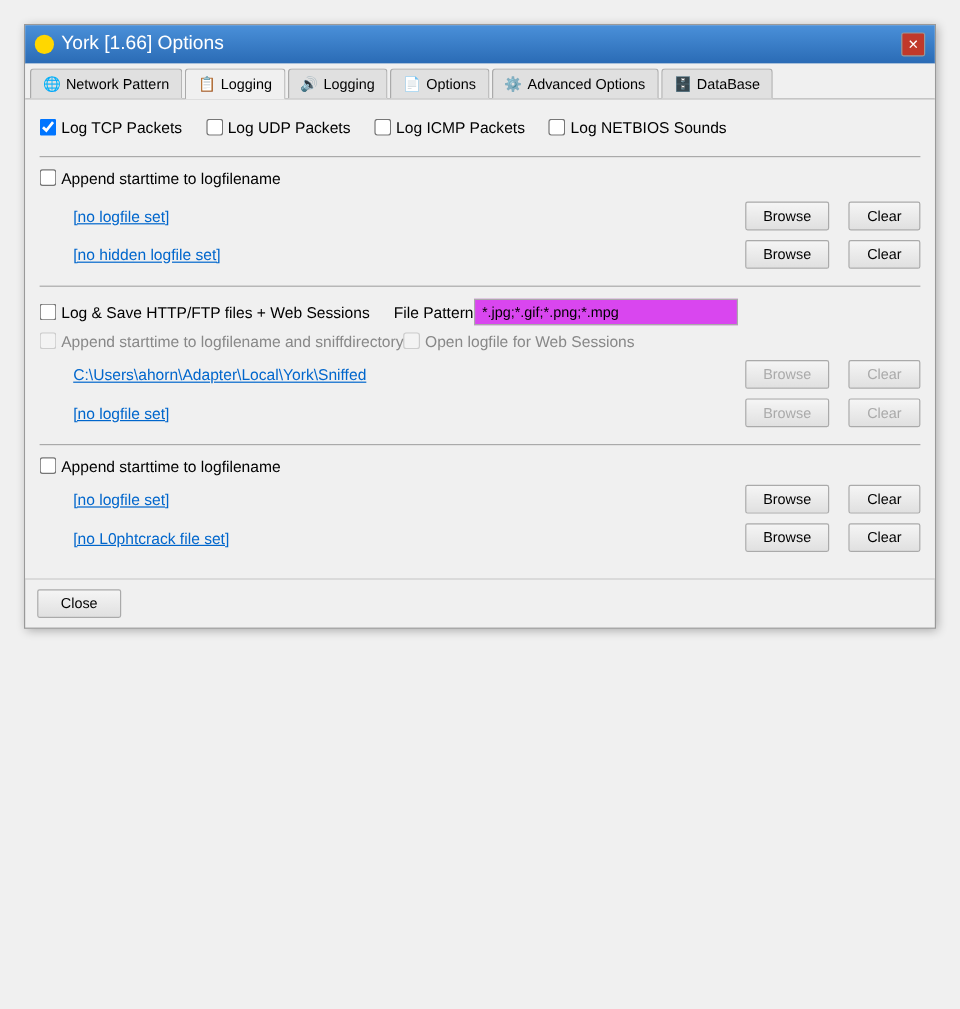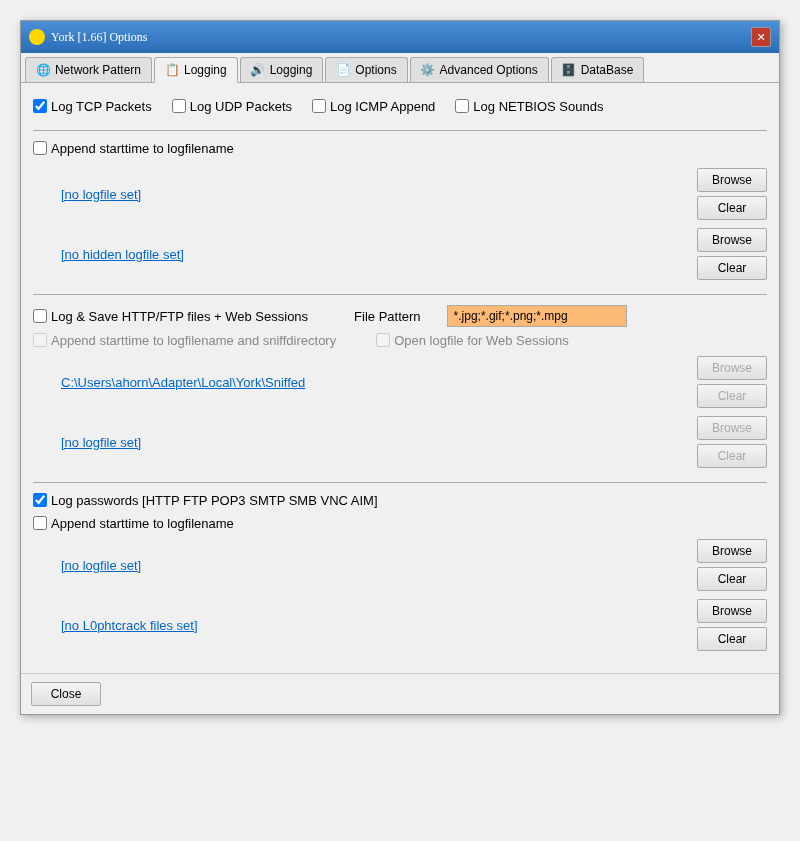--- a/index.html
+++ b/index.html
@@ -33,23 +33,22 @@
       gap: 6px;
     }
     .title-icon {
       width: 16px;
       height: 16px;
       background: #ffd700;
       border-radius: 50%;
       display: inline-block;
     }
     .title-text {
-      font-size: 12px;
+      font-size: 16px;
       font-weight: normal;
-      font-family: Liberation Serif, serif;
     }
     .close-btn {
       width: 20px;
       height: 20px;
       background: #c0392b;
       border: 1px solid #999;
       color: white;
       font-size: 11px;
       cursor: pointer;
       display: flex;
@@ -118,48 +117,47 @@
       margin-left: 28px;
     }
     .file-link {
       color: #0066cc;
       text-decoration: underline;
       cursor: pointer;
       font-size: 13px;
     }
     .btn-group {
       display: flex;
-      gap: 4px;
-      flex-direction: column;
+      gap: 16px;
     }
     .btn {
       padding: 4px 14px;
       border: 1px solid #aaa;
       background: linear-gradient(to bottom, #f5f5f5, #e0e0e0);
       cursor: pointer;
       font-size: 12px;
       min-width: 60px;
       text-align: center;
       border-radius: 2px;
     }
     .btn.disabled {
       color: #aaa;
       cursor: default;
     }
     .inline-row {
       display: flex;
       align-items: center;
-      gap: 26px;
+      gap: 0;
     }
     .text-input {
       border: 1px solid #aaa;
       padding: 3px 6px;
       font-size: 12px;
-      width: 180px;
-      background: #fdba74;
+      width: 220px;
+      background: #d946ef;
     }
     .footer {
       display: flex;
       justify-content: flex-start;
       padding: 8px 10px;
       border-top: 1px solid #ccc;
     }
     .grayed {
       color: #888;
     }
@@ -210,21 +208,21 @@
       <div class="checkbox-item">
         <input type="checkbox" checked="" style="">
         <label>Log TCP Packets</label>
       </div>
       <div class="checkbox-item">
         <input type="checkbox" style="">
         <label>Log UDP Packets</label>
       </div>
       <div class="checkbox-item">
         <input type="checkbox" style="">
-        <label>Log ICMP Append</label>
+        <label>Log ICMP Packets</label>
       </div>
       <div class="checkbox-item">
         <input type="checkbox" style="">
         <label>Log NETBIOS Sounds</label>
       </div>
     </div>
 
     <hr class="divider">
 
     <div class="section">
@@ -255,21 +253,21 @@
     <div class="section">
       <div class="inline-row">
         <div class="checkbox-item">
           <input type="checkbox" style="">
           <label>Log &amp; Save HTTP/FTP files + Web Sessions</label>
         </div>
         <span style="margin-left:20px;">File Pattern</span>
         <input type="text" class="text-input" value="*.jpg;*.gif;*.png;*.mpg" style="">
       </div>
 
-      <div style="margin-top:6px; display:flex; align-items:center; gap:40px;">
+      <div style="margin-top:6px; display:flex; align-items:center; ">
         <div class="checkbox-item">
           <input type="checkbox" disabled="" style="">
           <label class="grayed">Append starttime to logfilename and sniffdirectory</label>
         </div>
         <div class="checkbox-item">
           <input type="checkbox" disabled="" style="">
           <label class="grayed">Open logfile for Web Sessions</label>
         </div>
       </div>
 
@@ -286,40 +284,36 @@
         <div class="btn-group">
           <button class="btn disabled">Browse</button>
           <button class="btn disabled">Clear</button>
         </div>
       </div>
     </div>
 
     <hr class="divider">
 
     <div class="section">
-      <div class="checkbox-item">
-        <input type="checkbox" checked="" style="">
-        <label>Log passwords [HTTP FTP POP3 SMTP SMB VNC AIM]</label>
-      </div>
 
       <div style="margin-top:8px;" class="checkbox-item">
         <input type="checkbox" style="">
         <label>Append starttime to logfilename</label>
       </div>
 
       <div class="file-row" style="margin-top:4px;">
         <a class="file-link">[no logfile set]</a>
         <div class="btn-group">
           <button class="btn">Browse</button>
           <button class="btn">Clear</button>
         </div>
       </div>
 
       <div class="file-row">
-        <a class="file-link">[no L0phtcrack files set]</a>
+        <a class="file-link">[no L0phtcrack file set]</a>
         <div class="btn-group">
           <button class="btn">Browse</button>
           <button class="btn">Clear</button>
         </div>
       </div>
     </div>
 
   </div>
 
   <div class="footer">

